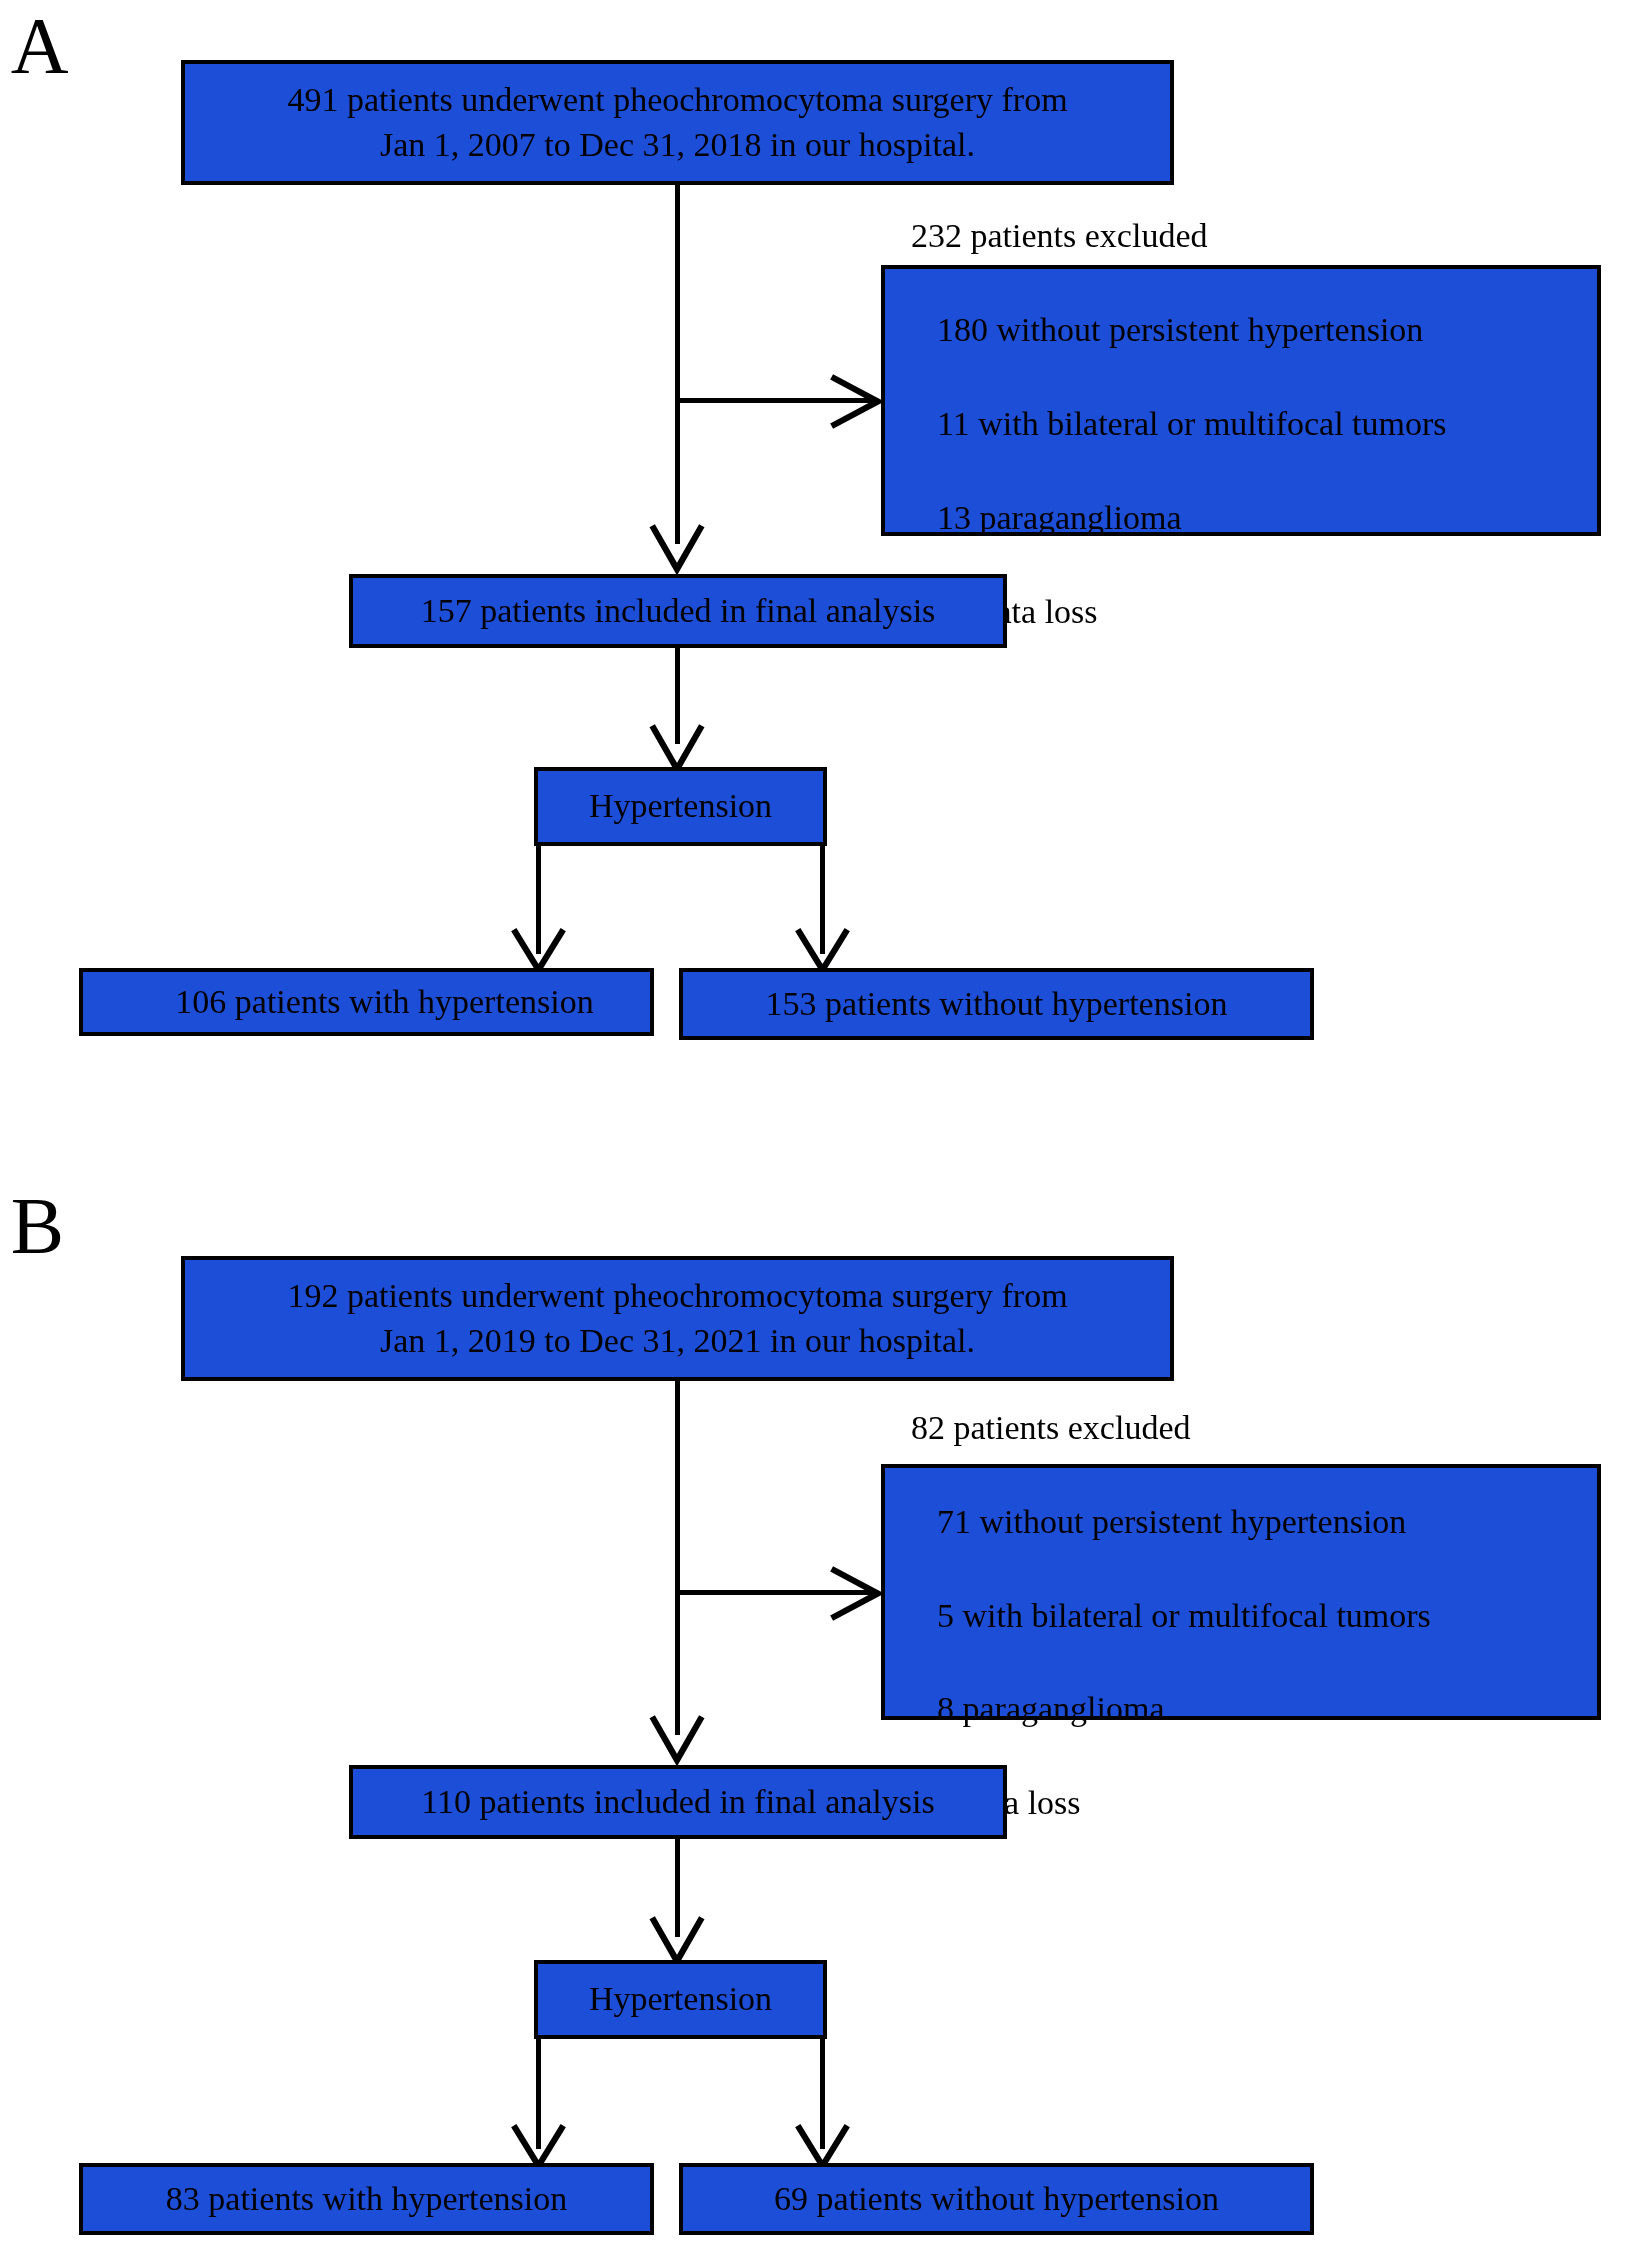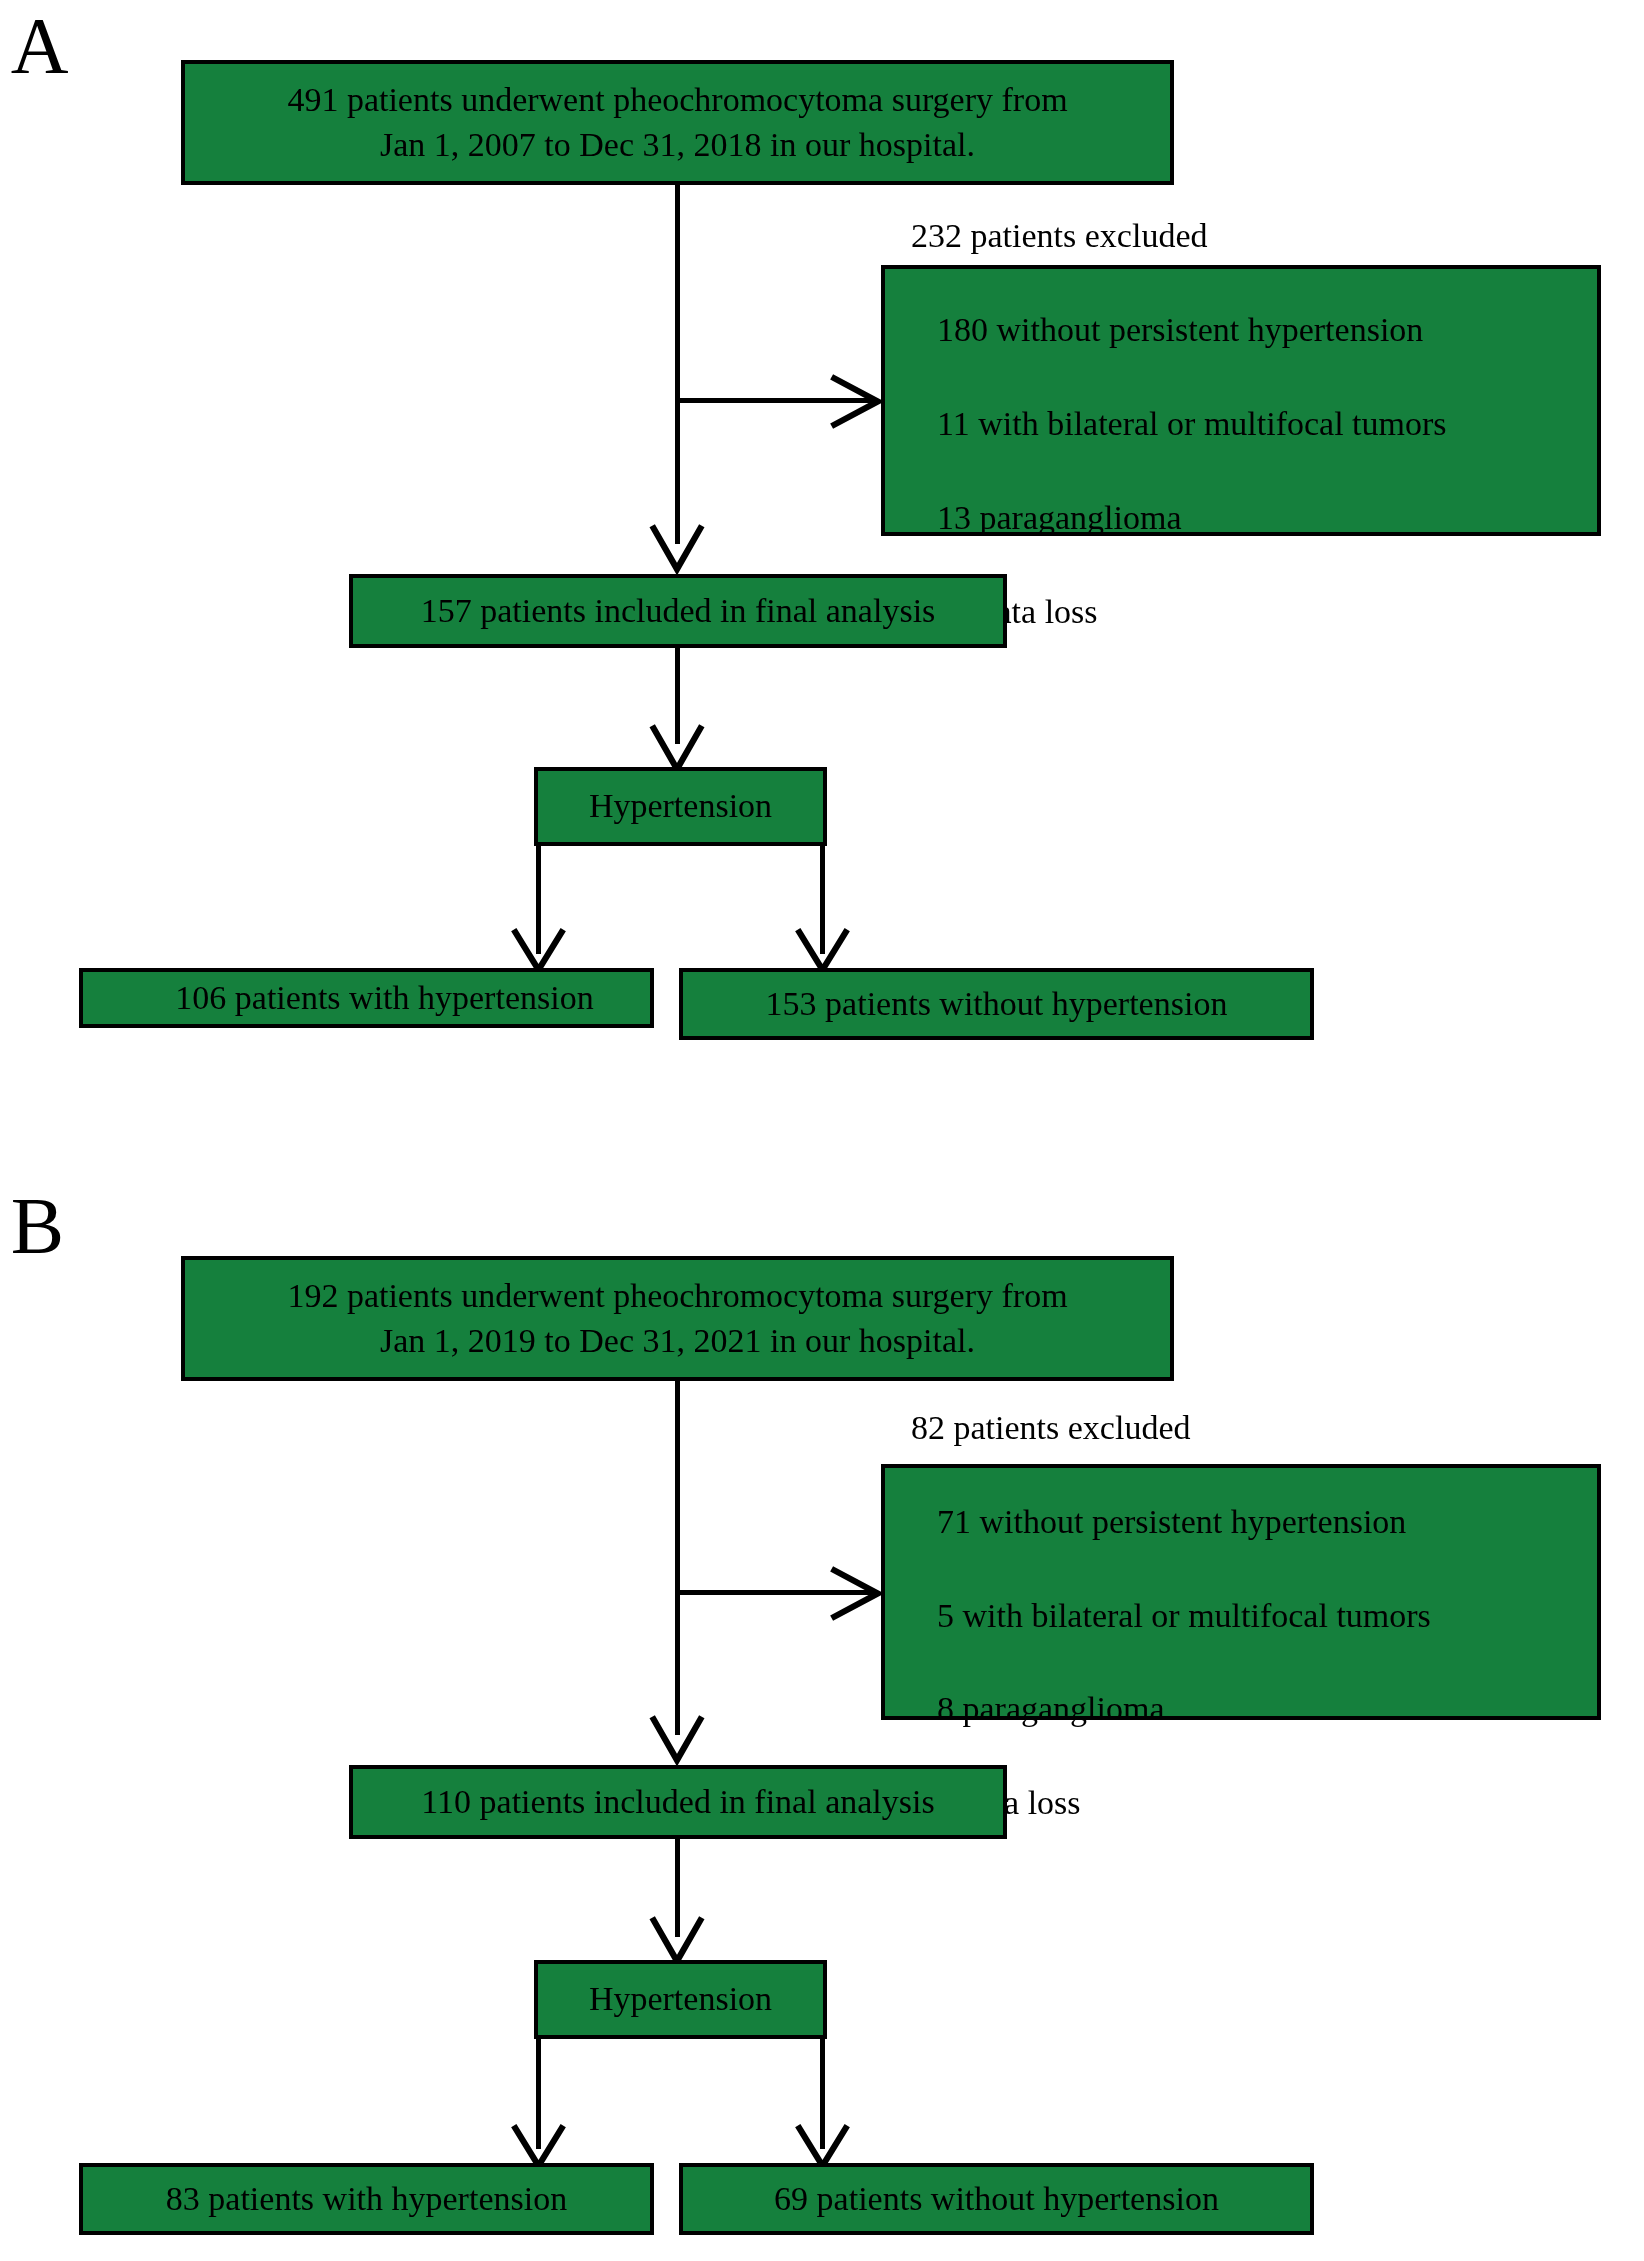--- a/index.html
+++ b/index.html
@@ -21,21 +21,21 @@
     font-family: "Liberation Serif", "DejaVu Serif", serif;
     font-size: 80px;
     line-height: 1;
     color: #000;
     font-weight: 400;
   }
   .box {
     position: absolute;
     box-sizing: border-box;
     border: 4.6px solid #000;
-    background: #15803d;
+    background: #1d4ed8;
     display: flex;
     align-items: center;
     justify-content: center;
     text-align: center;
   }
   .box .txt {
     font-size: 34px;
     line-height: 1.32;
     padding: 0 10.8px;
     white-space: pre-line;
@@ -109,21 +109,21 @@
   <div class="conn vline" style="left:536px; top:846px; width:4.6px; height:108px;"></div>
   <svg class="arrowhead" style="left:509px; top:925px; width:59px; height:51px;" viewBox="0 0 76 66">
     <polyline points="6,6 38,58 70,6" fill="none" stroke="#000" stroke-width="8"></polyline>
   </svg>
 
   <div class="conn vline" style="left:820px; top:846px; width:4.6px; height:108px;"></div>
   <svg class="arrowhead" style="left:793px; top:925px; width:59px; height:51px;" viewBox="0 0 76 66">
     <polyline points="6,6 38,58 70,6" fill="none" stroke="#000" stroke-width="8"></polyline>
   </svg>
 
-  <div class="box" style="left:79px; top:968px; width:575px; height:60px;padding-left:36px;">
+  <div class="box" style="left:79px; top:968px; width:575px; height:68px;padding-left:36px;">
     <span class="txt">106 patients with hypertension</span>
   </div>
   <div class="box" style="left:679px; top:968px; width:635px; height:72px;text-align:center;">
     <span class="txt">153 patients without hypertension</span>
   </div>
 
   <div class="panel-letter" style="left:10.8px; top:1186px;">B</div>
 
   <div class="box" style="left:181px; top:1256px; width:993px; height:125px;">
     <span class="txt">192 patients underwent pheochromocytoma surgery from

